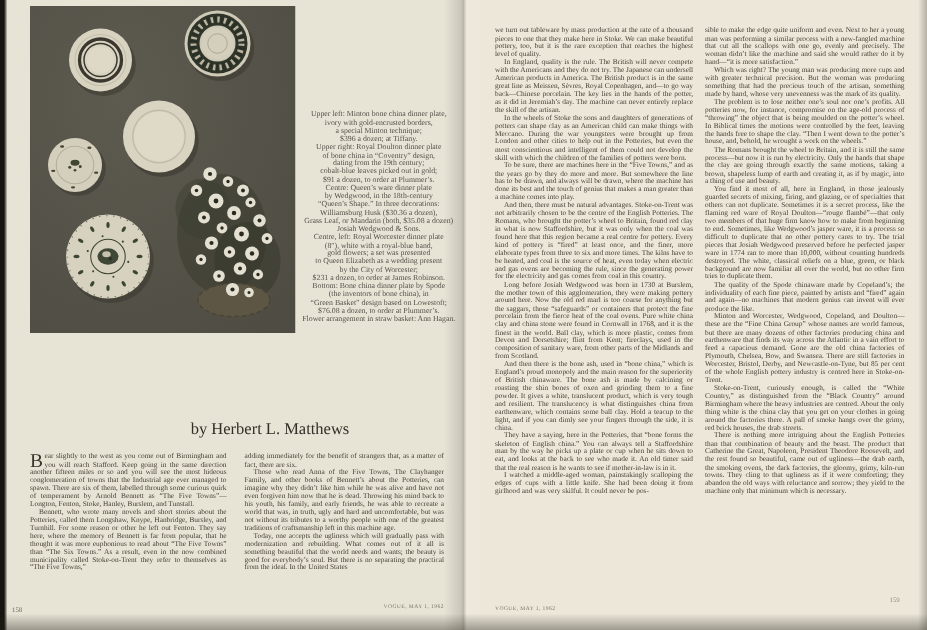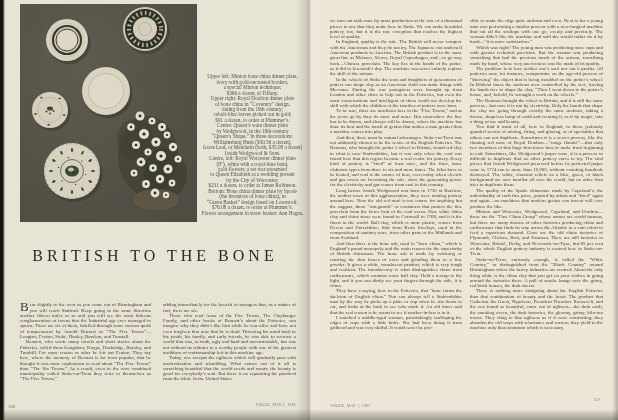--- a/index.html
+++ b/index.html
@@ -205,21 +205,21 @@
 gold flowers; a set was presented
 to Queen Elizabeth as a wedding present
 by the City of Worcester;
 $231 a dozen, to order at James Robinson.
 Bottom: Bone china dinner plate by Spode
 (the inventors of bone china), in
 “Green Basket” design based on Lowestoft;
 $76.08 a dozen, to order at Plummer’s.
 Flower arrangement in straw basket: Ann Hagan.</div>
 
-    <h1 class="title" style="margin:0;">BRITISH TO THE BONE</h1>
+    <div class="byline">by Herbert L. Matthews</div>
 
     <div class="col l-col1">
       <p><span class="dropcap">B</span><span>ear slightly to the west as you come out of Birmingham and you will reach Stafford. Keep going in the same direction another fifteen miles or so and you will see the most hideous conglomeration of towns that the Industrial age ever managed to spawn. There are six of them, labelled through some curious quirk of temperament by Arnold Bennett as “The Five Towns”—Longton, Fenton, Stoke, Hanley, Burslem, and Tunstall.</span></p>
       <p>Bennett, who wrote many novels and short stories about the Potteries, called them Longshaw, Knype, Hanbridge, Bursley, and Turnhill. For some reason or other he left out Fenton. They say here, where the memory of Bennett is far from popular, that he thought it was more euphonious to read about “The Five Towns” than “The Six Towns.” As a result, even in the now combined municipality called Stoke-on-Trent they refer to themselves as “The Five Towns,”</p>
     </div>
     <div class="col l-col2">
       <p>adding immediately for the benefit of strangers that, as a matter of fact, there are six.</p>
       <p>Those who read Anna of the Five Towns, The Clayhanger Family, and other books of Bennett’s about the Potteries, can imagine why they didn’t like him while he was alive and have not even forgiven him now that he is dead. Throwing his mind back to his youth, his family, and early friends, he was able to recreate a world that was, in truth, ugly and hard and uncomfortable, but was not without its tributes to a worthy people with one of the greatest traditions of craftsmanship left in this machine age.</p>
       <p>Today, one accepts the ugliness which will gradually pass with modernization and rebuilding. What comes out of it all is something beautiful that the world needs and wants; the beauty is good for everybody’s soul. But there is no separating the practical from the ideal. In the United States</p>
     </div>

